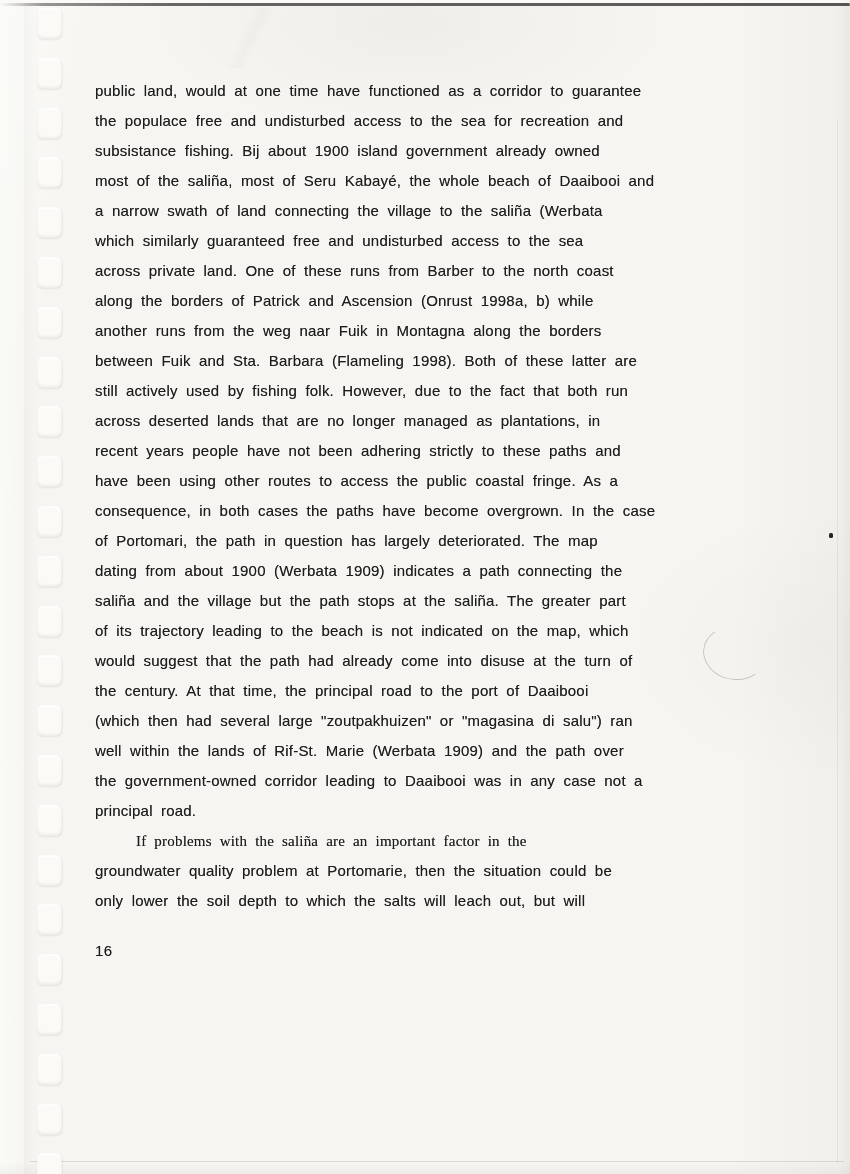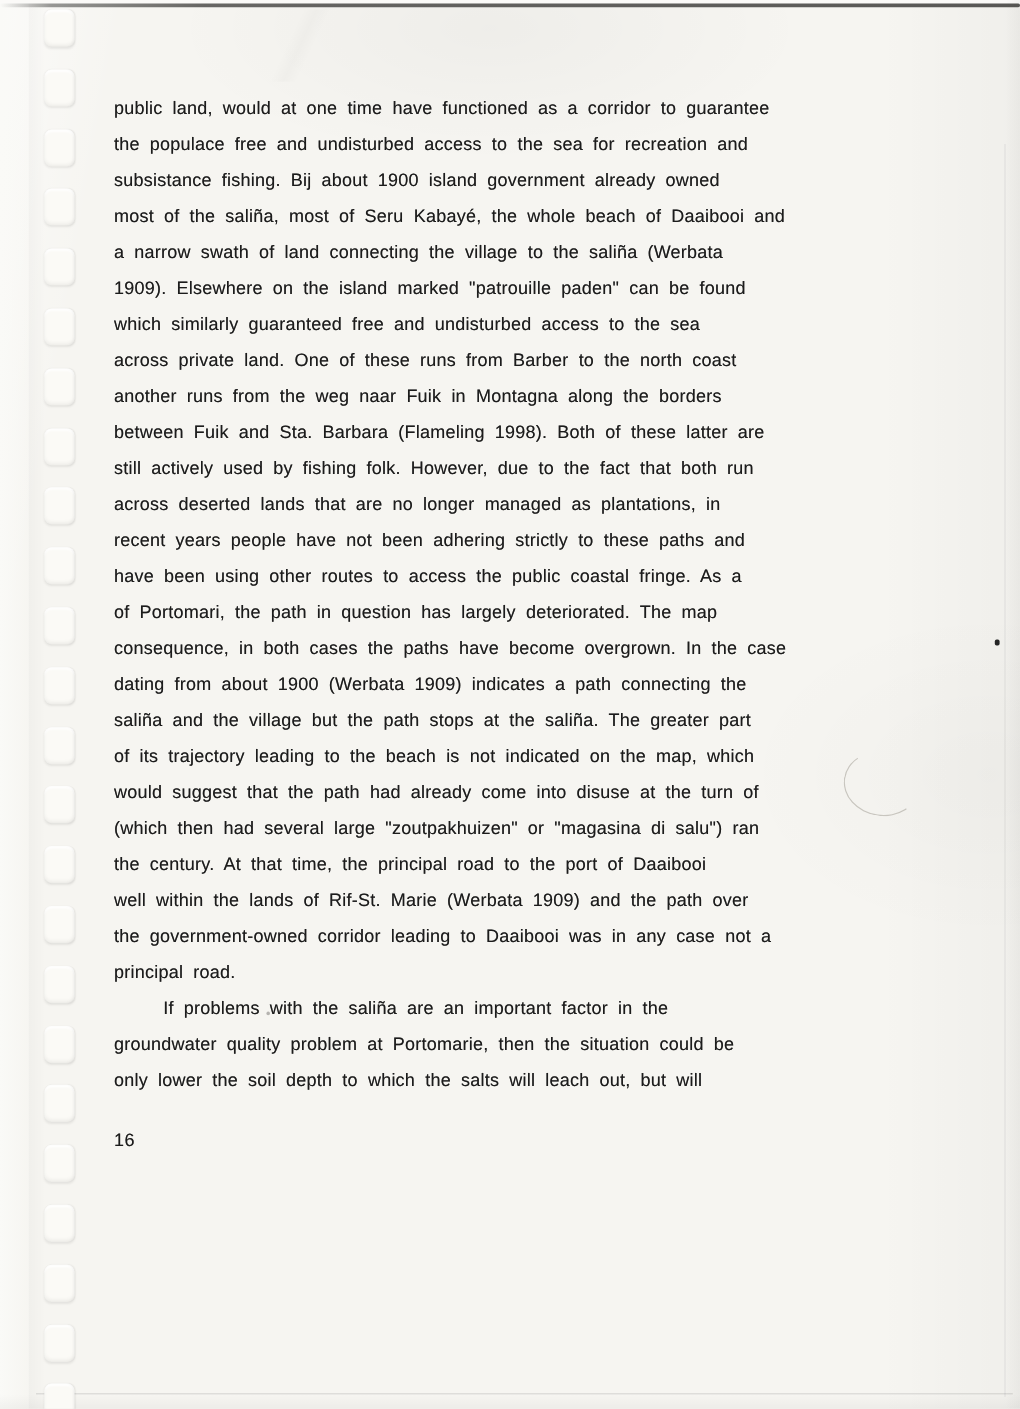--- a/index.html
+++ b/index.html
@@ -50,21 +50,21 @@
   
   .body-text{
     position:absolute;left:95px;top:76px;width:640px;
     color:#1c1c1c;
     font-size:15px;
     letter-spacing:0.2px;
     word-spacing:4px;
     text-shadow:0 0 0.4px rgba(20,20,20,0.55);
   }
   .line{height:30px;line-height:30px;white-space:pre;}
-  .line.indent{padding-left:41px;}
+  .line.indent{padding-left:41px;font-family:Liberation Serif, serif;}
   .page-number{
     margin-top:20px;
     text-align:left;
     height:30px;line-height:30px;
     letter-spacing:0.5px;
   }
 
   
   .ink-dot{position:absolute;left:829px;top:533px;width:4px;height:5px;background:#252525;border-radius:1.5px;}
   .stray-dot{position:absolute;left:222px;top:843px;width:3px;height:3px;background:rgba(60,58,55,0.35);border-radius:50%;}
@@ -123,37 +123,37 @@
       <div class="hole" style="top: 1153.4px;"></div>
     </div>
 
   <div class="body-text" id="body-text">
 
   <div class="line">public land, would at one time have functioned as a corridor to guarantee</div>
       <div class="line">the populace free and undisturbed access to the sea for recreation and</div>
       <div class="line">subsistance fishing. Bij about 1900 island government already owned</div>
       <div class="line">most of the saliña, most of Seru Kabayé, the whole beach of Daaibooi and</div>
       <div class="line">a narrow swath of land connecting the village to the saliña (Werbata</div>
-      <div class="line">1909). Elsewhere on the island marked "patrouille paden" can be found</div>
       <div class="line">which similarly guaranteed free and undisturbed access to the sea</div>
       <div class="line">across private land. One of these runs from Barber to the north coast</div>
+      <div class="line">along the borders of Patrick and Ascension (Onrust 1998a, b) while</div>
       <div class="line">another runs from the weg naar Fuik in Montagna along the borders</div>
       <div class="line">between Fuik and Sta. Barbara (Flameling 1998). Both of these latter are</div>
       <div class="line">still actively used by fishing folk. However, due to the fact that both run</div>
       <div class="line">across deserted lands that are no longer managed as plantations, in</div>
       <div class="line">recent years people have not been adhering strictly to these paths and</div>
       <div class="line">have been using other routes to access the public coastal fringe. As a</div>
+      <div class="line">consequence, in both cases the paths have become overgrown. In the case</div>
       <div class="line">of Portomari, the path in question has largely deteriorated. The map</div>
-      <div class="line">consequence, in both cases the paths have become overgrown. In the case</div>
       <div class="line">dating from about 1900 (Werbata 1909) indicates a path connecting the</div>
       <div class="line">saliña and the village but the path stops at the saliña. The greater part</div>
       <div class="line">of its trajectory leading to the beach is not indicated on the map, which</div>
       <div class="line">would suggest that the path had already come into disuse at the turn of</div>
+      <div class="line">the century. At that time, the principal road to the port of Daaibooi</div>
       <div class="line">(which then had several large "zoutpakhuizen" or "magasina di salu") ran</div>
-      <div class="line">the century. At that time, the principal road to the port of Daaibooi</div>
       <div class="line">well within the lands of Rif-St. Marie (Werbata 1909) and the path over</div>
       <div class="line">the government-owned corridor leading to Daaibooi was in any case not a</div>
       <div class="line">principal road.</div>
       <div class="line indent">If problems with the saliña are an important factor in the</div>
       <div class="line">groundwater quality problem at Portomarie, then the situation could be</div>
       <div class="line">only lower the soil depth to which the salts will leach out, but will</div>
       <div class="page-number">16</div>
     </div>
 
   <div class="ink-dot"></div>

